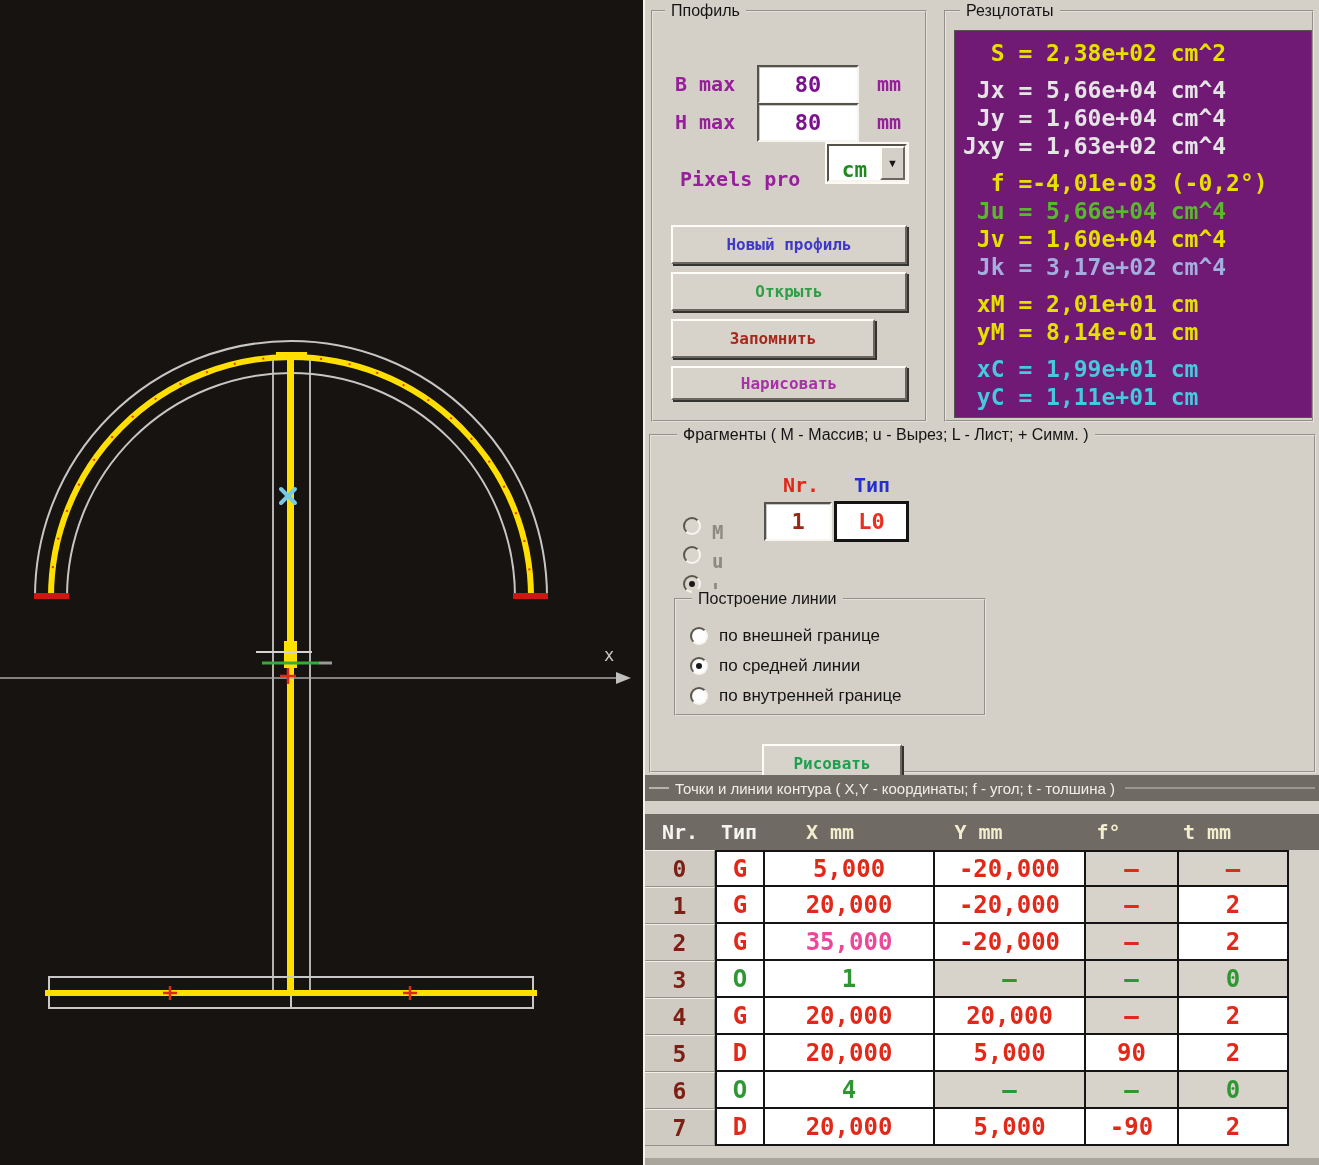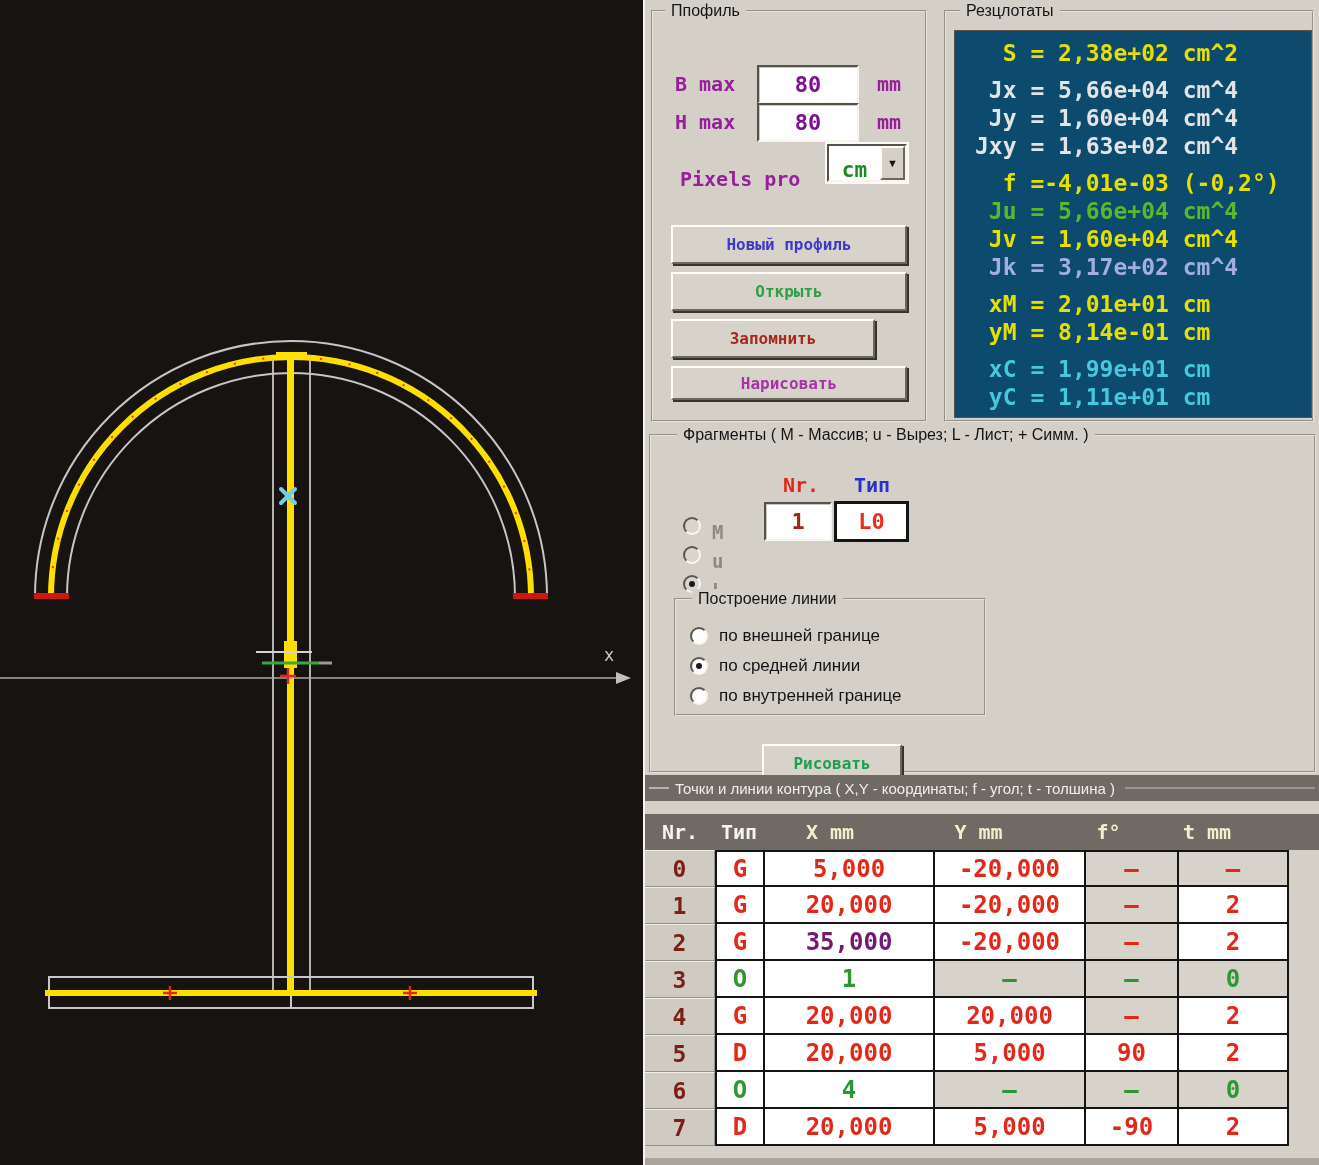--- a/index.html
+++ b/index.html
@@ -39,22 +39,22 @@
        border-color:#5a564e #f8f5ee #f8f5ee #5a564e;background:#fdfdfd;flex:0 0 auto;}
   .rdo.dis{background:#d9d5cd;}
   .rdo.sel{position:relative;}
   .rdo.sel::after{content:"";position:absolute;left:4px;top:4px;width:6px;height:6px;border-radius:50%;
        background:#191919;}
   .rdo{position:relative;}
   .rlab-d{font-size:19px;color:#8e8a82;}
   .rlab{font-size:17px;color:#141414;}
 
   
-  #readout{position:absolute;left:8px;top:18px;width:358px;height:388px;background:#0c4a6e;
-           border:1px solid #57544d;padding:8px 0 0 20px;box-sizing:border-box;overflow:hidden;}
+  #readout{position:absolute;left:8px;top:18px;width:358px;height:388px;background:#701a75;
+           border:1px solid #57544d;padding:8px 0 0 8px;box-sizing:border-box;overflow:hidden;}
   .res-line{font-family:"DejaVu Sans Mono","Liberation Mono",monospace;font-weight:bold;
             font-size:23px;line-height:28px;white-space:pre;}
   .res-line:nth-child(2),.res-line:nth-child(5),.res-line:nth-child(9),
   .res-line:nth-child(11){margin-top:9px;}
 
   
   #contour{position:absolute;left:645px;top:775px;width:674px;}
   .tbl-title{height:26px;background:#6f6b64;color:#f1efe7;font-size:15px;display:flex;
              align-items:center;white-space:nowrap;}
   .tbl-title .tick{width:20px;height:2px;background:#b7b3ab;margin:0 6px 0 4px;}
@@ -252,21 +252,21 @@
           <div class="cell-nr" style="color: rgb(124, 32, 22);">1</div>
           <div class="cell c0" style="color: rgb(226, 40, 24);">G</div>
           <div class="cell c1" style="color: rgb(226, 40, 24);">20,000</div>
           <div class="cell c2" style="color: rgb(226, 40, 24);">-20,000</div>
           <div class="cell c3" style="color: rgb(226, 40, 24); background: rgb(215, 211, 202);">–</div>
           <div class="cell c4" style="color: rgb(226, 40, 24);">2</div>
         </div>
         <div class="trow">
           <div class="cell-nr" style="color: rgb(124, 32, 22);">2</div>
           <div class="cell c0" style="color: rgb(226, 40, 24);">G</div>
-          <div class="cell c1" style="color: #701a75;">35,000</div>
+          <div class="cell c1" style="color: #ec4899;">35,000</div>
           <div class="cell c2" style="color: rgb(226, 40, 24);">-20,000</div>
           <div class="cell c3" style="color: rgb(226, 40, 24); background: rgb(215, 211, 202);">–</div>
           <div class="cell c4" style="color: rgb(226, 40, 24);">2</div>
         </div>
         <div class="trow">
           <div class="cell-nr" style="color: rgb(124, 32, 22);">3</div>
           <div class="cell c0" style="color: rgb(46, 150, 50);">O</div>
           <div class="cell c1" style="color: rgb(46, 150, 50);">1</div>
           <div class="cell c2" style="color: rgb(46, 150, 50); background: rgb(215, 211, 202);">–</div>
           <div class="cell c3" style="color: rgb(46, 150, 50); background: rgb(215, 211, 202);">–</div>

